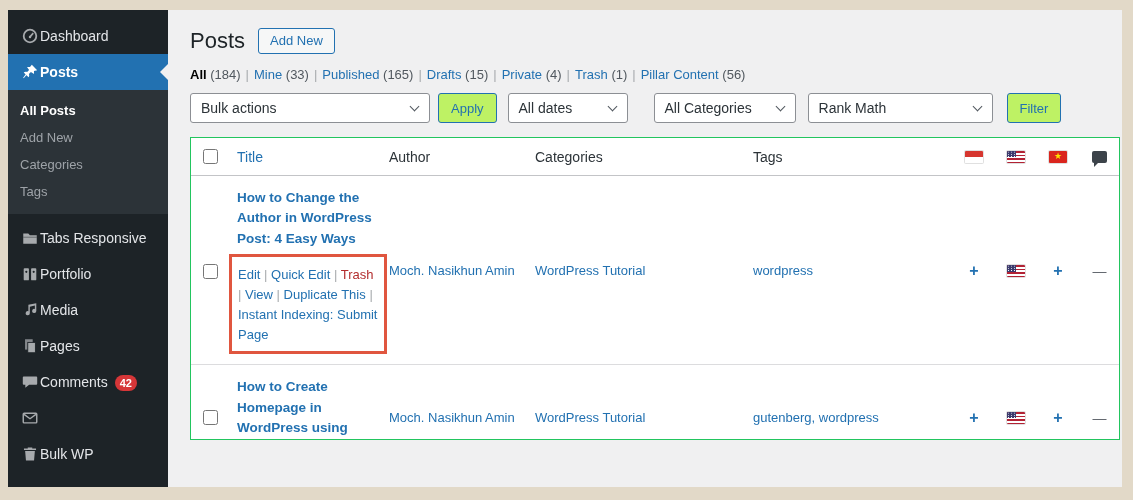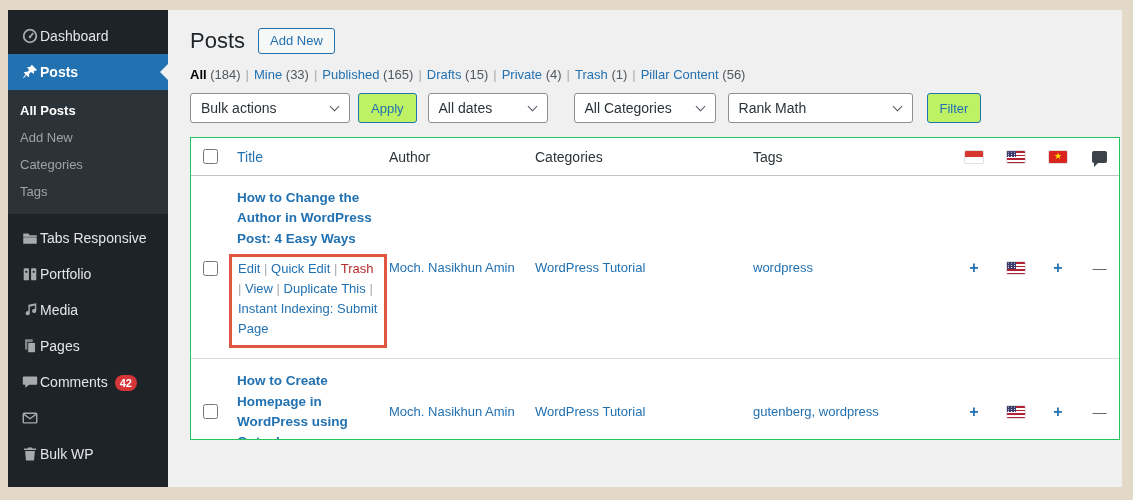--- a/index.html
+++ b/index.html
@@ -49,21 +49,21 @@
 
   .toolbar { margin-top:11px; display:flex; align-items:center; }
   .select { height:30px; border:1px solid #8c8f94; border-radius:3px; background:#fff;
     display:flex; align-items:center; justify-content:space-between; padding:0 9px 0 10px;
     font-size:14px; color:#2c3338; cursor:pointer; }
   .chev { width:7px; height:7px; border-right:1.6px solid #50575e;
     border-bottom:1.6px solid #50575e; transform:rotate(45deg); margin:-4px 2px 0 14px; }
   .btn { height:30px; padding:0 12px; border:1px solid #2271b1; border-radius:3px;
     background:#bef264; color:#2271b1; font-size:13px; display:flex;
     align-items:center; cursor:pointer; }
-  .w-bulk { width:160px; margin-right:8px; }
+  .w-bulk { width:240px; margin-right:8px; }
   .w-dates { width:120px; margin-left:11px; }
   .w-cats { width:142px; margin-left:26px; }
   .w-seo { width:185px; margin-left:12px; }
   .btn-filter { margin-left:14px; }
 
   
   .tablebox { margin-top:14px; background:#fff; border:1px solid #22c55e;
     height:303px; overflow:hidden; }
   .trow { display:flex; align-items:center; }
   .thead { border-bottom:1px solid #c3c4c7; height:38px; align-items:center;
@@ -81,21 +81,21 @@
   input[type=checkbox] { width:15px; height:15px; margin:0; cursor:pointer; }
   .thead a.sortable { color:#2271b1; text-decoration:none; cursor:pointer; }
 
   .rowsep { border-top:1px solid #dcdcde; }
   .row-body { font-size:13px; }
   .row-body .cell { padding-top:12px; }
   a.post-title { color:#2271b1; font-weight:700; text-decoration:none; font-size:13.5px;
     line-height:1.5; display:block; cursor:pointer; }
   a.cell-link { color:#2271b1; text-decoration:none; cursor:pointer; line-height:1.5; }
   .actions-box { display:inline-block; border:3px solid #e0563f; margin:5px 0 0 -8px;
-    padding:2px 4px 6px 6px; width:158px; }
+    padding:8px 4px 6px 6px; width:158px; }
   .actions { font-size:13px; line-height:1.55; color:#a7aaad; }
   .actions a { color:#2271b1; text-decoration:none; cursor:pointer; }
   .actions a.danger { color:#b32d2e; }
   .plus { color:#2271b1; font-weight:700; font-size:16px; line-height:14px; }
   .dash { color:#646970; font-size:14px; }
 
   
   .flag { width:18px; height:12px; position:relative; box-shadow:0 0 0 1px rgba(0,0,0,.12); border-radius:1px; overflow:hidden; flex-shrink:0; }
   .flag-id { background:linear-gradient(#d6362f 0 50%, #fff 50% 100%); }
   .flag-vn { background:#da251d; display:flex; align-items:center; justify-content:center; }

